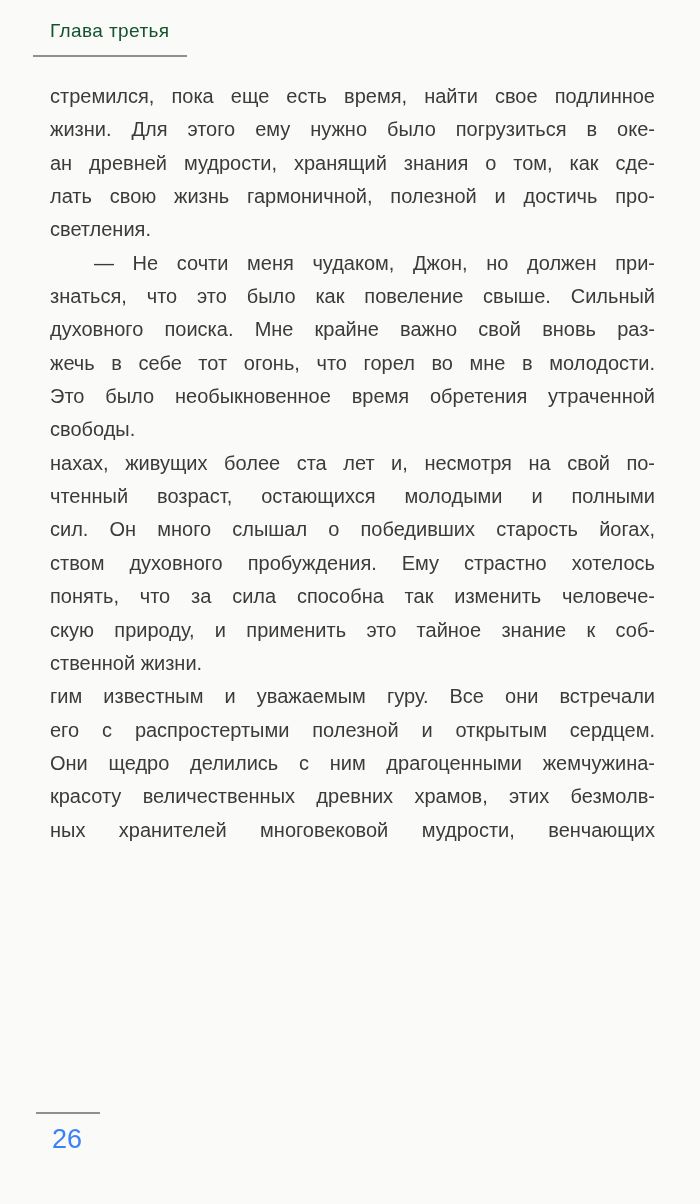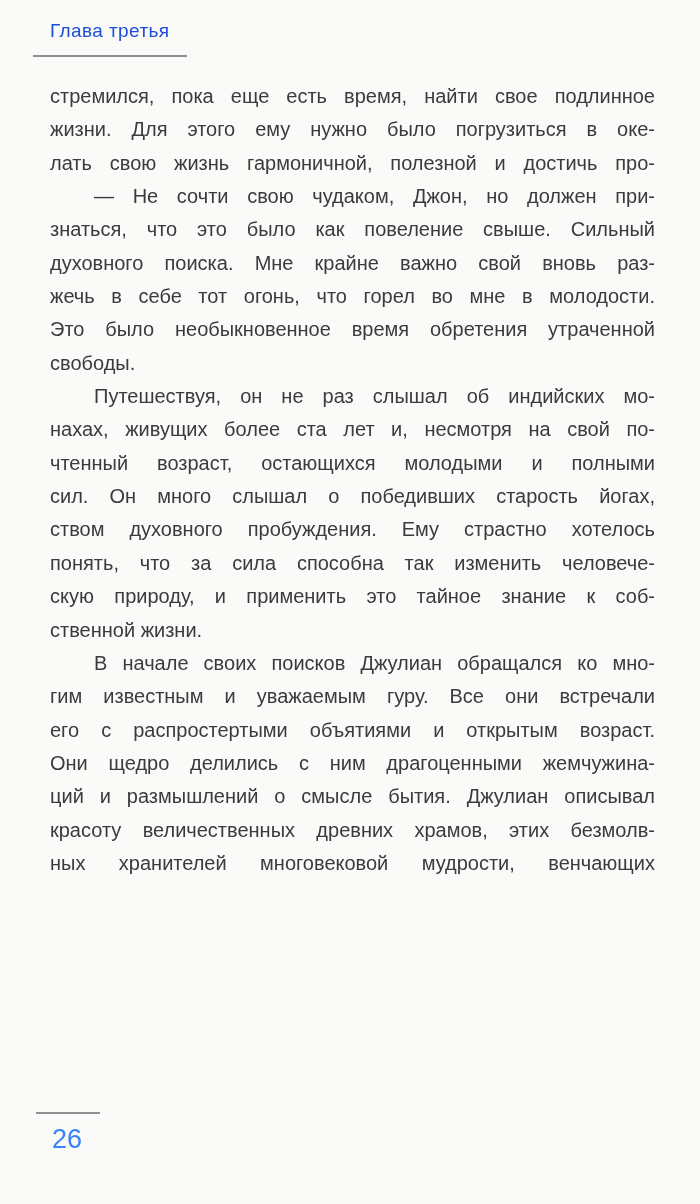--- a/index.html
+++ b/index.html
@@ -17,21 +17,21 @@
   .page {
     position: absolute;
     inset: 0;
   }
   .chapter-heading {
     position: absolute;
     left: 50px;
     top: 20px;
     font-size: 19px;
     letter-spacing: 0.4px;
-    color: #1d4ed8;
+    color: #14532d;
   }
   .header-rule {
     position: absolute;
     left: 33px;
     top: 55px;
     width: 154px;
     height: 2px;
     background: #8f8f8f;
   }
   .text-block {
@@ -76,40 +76,39 @@
 
 <div class="page">
 
   <div class="chapter-heading">Глава третья</div>
 
   <div class="header-rule"></div>
 
   <div class="text-block">
       <div class="line">стремился, пока еще есть время, найти свое подлинное</div>
       <div class="line">жизни. Для этого ему нужно было погрузиться в оке-</div>
+      <div class="line">ан древней мудрости, хранящий знания о том, как сде-</div>
       <div class="line">лать свою жизнь гармоничной, полезной и достичь про-</div>
-      <div class="line indent">— Не сочти свою чудаком, Джон, но должен при-</div>
+      <div class="line pend">светления.</div>
+      <div class="line indent">— Не сочти меня чудаком, Джон, но должен при-</div>
       <div class="line">знаться, что это было как повеление свыше. Сильный</div>
       <div class="line">духовного поиска. Мне крайне важно свой вновь раз-</div>
       <div class="line">жечь в себе тот огонь, что горел во мне в молодости.</div>
       <div class="line">Это было необыкновенное время обретения утраченной</div>
       <div class="line pend">свободы.</div>
-      <div class="line indent">Путешествуя, он не раз слышал об индийских мо-</div>
       <div class="line">нахах, живущих более ста лет и, несмотря на свой по-</div>
       <div class="line">чтенный возраст, остающихся молодыми и полными</div>
       <div class="line">сил. Он много слышал о победивших старость йогах,</div>
       <div class="line">ством духовного пробуждения. Ему страстно хотелось</div>
       <div class="line">понять, что за сила способна так изменить человече-</div>
       <div class="line">скую природу, и применить это тайное знание к соб-</div>
       <div class="line pend">ственной жизни.</div>
-      <div class="line indent">В начале своих поисков Джулиан обращался ко мно-</div>
       <div class="line">гим известным и уважаемым гуру. Все они встречали</div>
-      <div class="line">его с распростертыми объятиями и открытым возраст.</div>
+      <div class="line">его с распростертыми полезной и открытым сердцем.</div>
       <div class="line">Они щедро делились с ним драгоценными жемчужина-</div>
-      <div class="line">ций и размышлений о смысле бытия. Джулиан описывал</div>
       <div class="line">красоту величественных древних храмов, этих безмолв-</div>
       <div class="line">ных хранителей многовековой мудрости, венчающих</div>
     </div>
 
   <div class="footer-rule"></div>
 
   <div class="page-number">26</div>
 
 </div>
 

